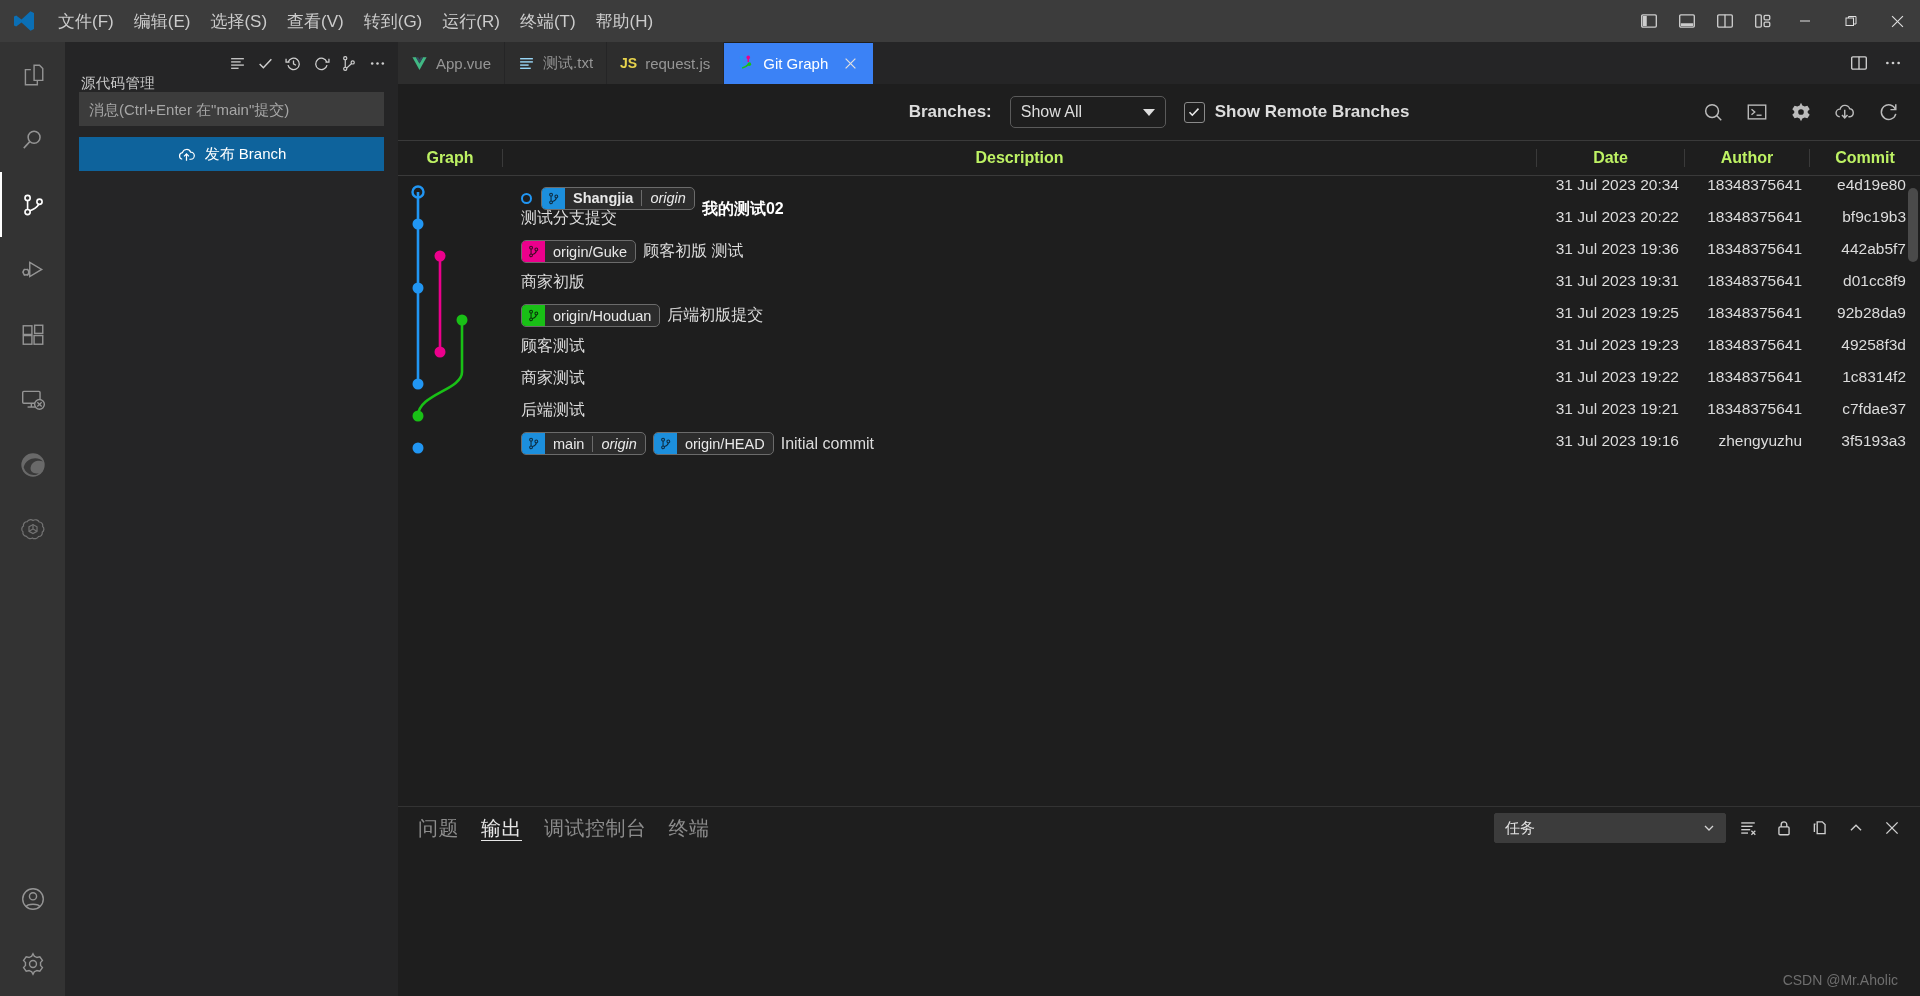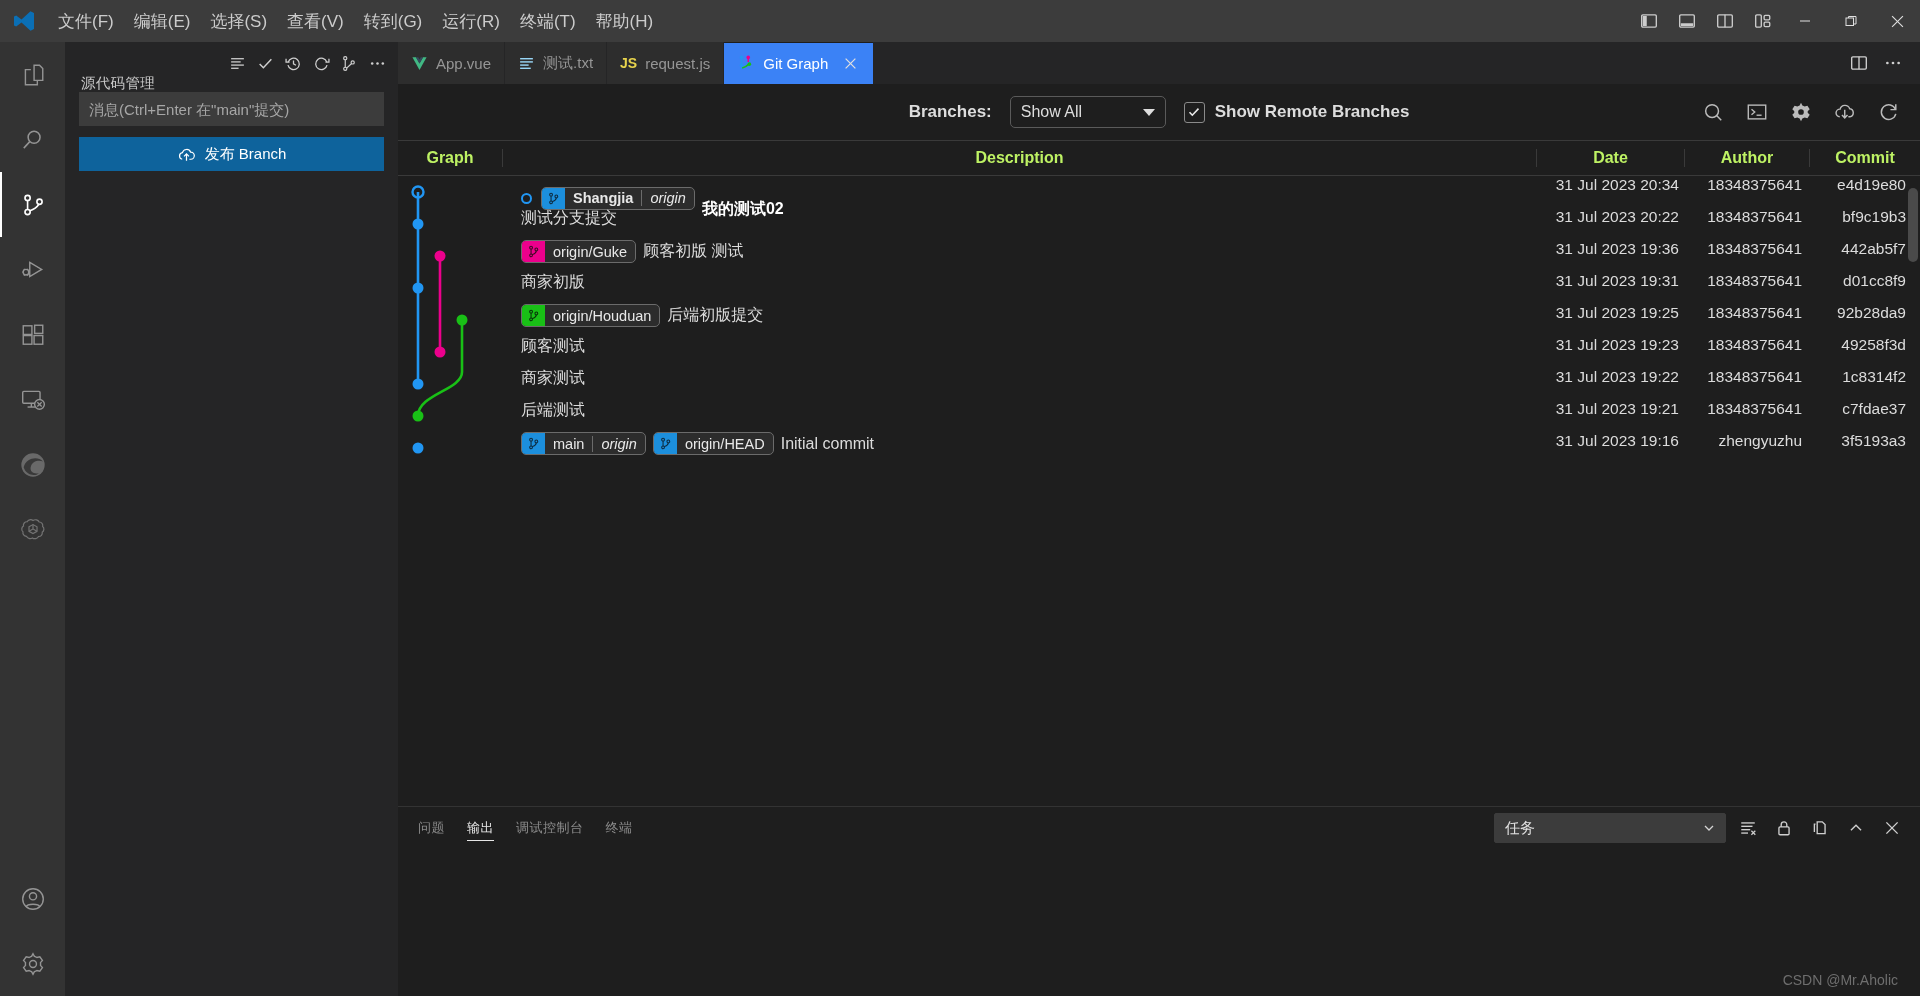--- a/index.html
+++ b/index.html
@@ -169,21 +169,21 @@
   .gg-scroll {
     position: absolute; right: 2px; top: 12px; width: 10px; height: 74px;
     background: #4a4a4a; border-radius: 5px;
   }
 
   
   .panel { height: 190px; flex: 0 0 190px; background: #1e1e1e; border-top: 1px solid #333; display: flex; flex-direction: column; }
   .panel-head { height: 42px; flex: 0 0 42px; display: flex; align-items: center; padding: 0 14px 0 20px; }
   .panel-tabs { display: flex; align-items: center; gap: 22px; height: 100%; }
   .panel-tab {
-    font-size: 13px; color: #8c8c8c; height: 100%; display: flex; align-items: center;
+    font-size: 20px; color: #8c8c8c; height: 100%; display: flex; align-items: center;
     position: relative; cursor: pointer; letter-spacing: .5px;
   }
   .panel-tab.active { color: #e7e7e7; }
   .panel-tab.active::after {
     content: ""; position: absolute; left: 0; right: 0; bottom: 8px; height: 1px; background: #e7e7e7;
   }
   .panel-right { margin-left: auto; display: flex; align-items: center; gap: 8px; }
   .panel-select {
     width: 232px; height: 30px; background: #3c3c3c; border: 1px solid #3c3c3c; border-radius: 2px;
     color: #e0e0e0; font-size: 15px; padding: 0 10px; display: flex; align-items: center;

